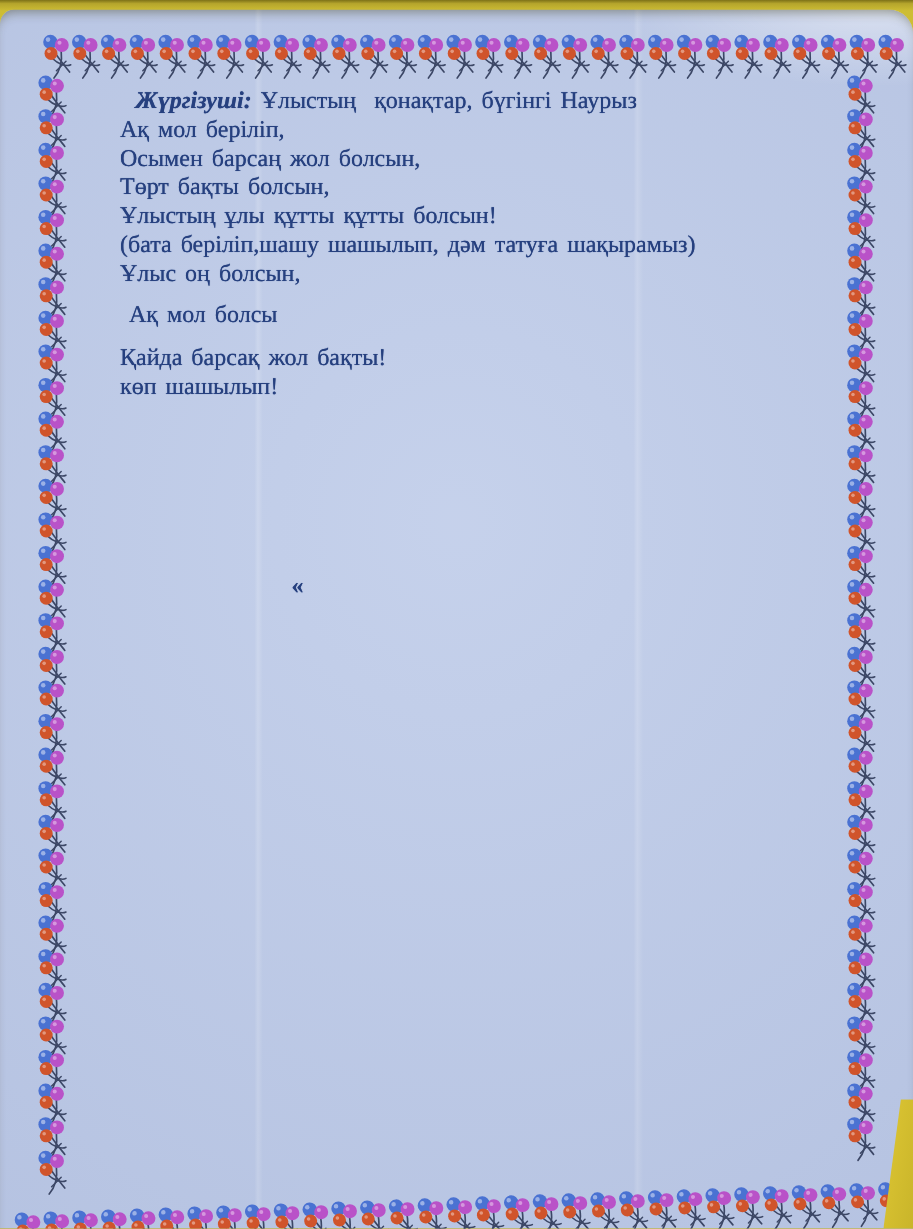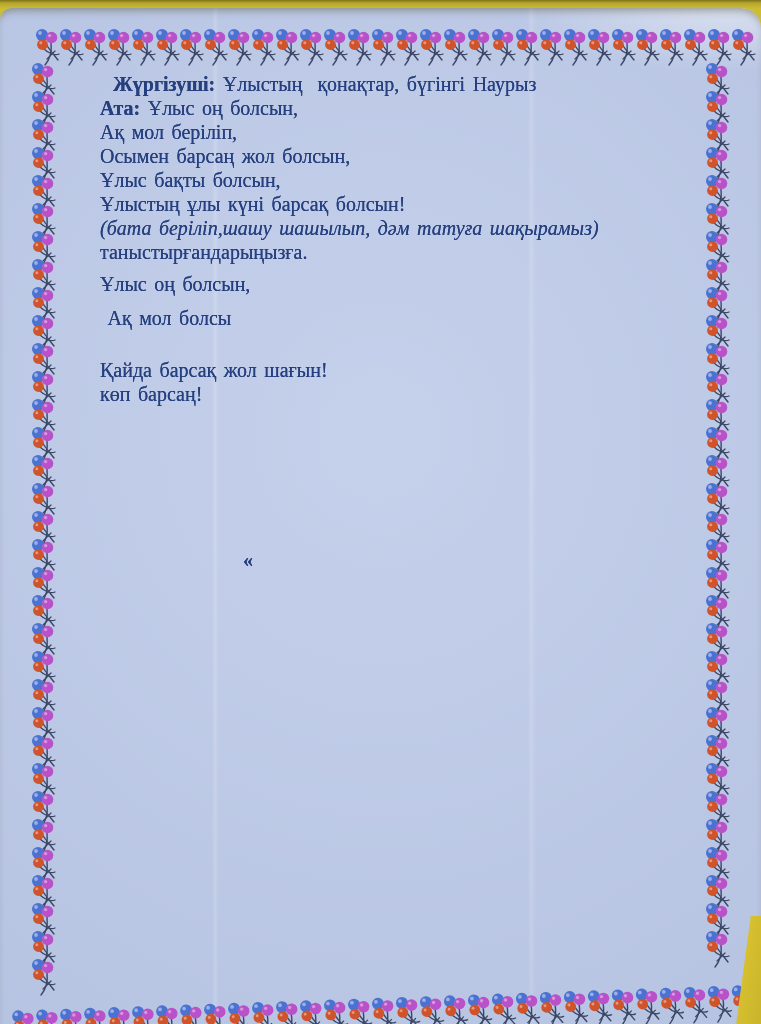--- a/index.html
+++ b/index.html
@@ -29,22 +29,22 @@
   .content{
     position:absolute;left:0;top:0;width:761px;
     padding:64px 0 0 100px;box-sizing:border-box;
     color:var(--c-text,#26407f);
     font-size:20px;line-height:24px;
     text-shadow:0 0 .6px var(--c-text,#26407f);
   }
   .line{white-space:pre-wrap;word-spacing:2.5px;width:648px;}
   .line.first-indent{text-indent:13px;}
   .lead{font-weight:bold;}
-  .lead.bold-italic{text-align:right;}
-  .line.italic{font-style:italic;}
+  .lead.bold-italic{font-style:italic;text-align:right;}
+  .line.italic{}
   .line.bold{font-weight:bold;}
   .line.quote-mark{margin-top:142px;margin-left:143px;font-weight:bold;}
   .corner-wedge{
     position:absolute;right:0;bottom:0;width:27px;height:108px;
     background:linear-gradient(100deg,var(--c-corner,#dfc734),#c9b52a);
     clip-path:polygon(62% 0, 100% 0, 100% 100%, 8% 100%);
   }
   .defs-holder{position:absolute;width:0;height:0;overflow:hidden;}
 </style>
 </head>
@@ -448,29 +448,27 @@
             <use href="#bcl"></use>
           </svg>
           <svg class="cl" viewBox="0 0 26 40" style="left: 730px; top: 0px;">
             <use href="#bcl"></use>
           </svg>
         </div>
       </div>
 
     <div class="content" id="content">
         <div class="line first-indent"><span class="lead bold-italic">Жүргізуші:</span><span> Ұлыстың  қонақтар, бүгінгі Наурыз</span></div>
-        <div class="line"><span class="lead bold-italic">Ата:</span><span> Ұлыс оң болсын,</span></div>
         <div class="line"><span>Ақ мол беріліп,</span></div>
         <div class="line"><span>Осымен барсаң жол болсын,</span></div>
-        <div class="line"><span>Ұлыс бақты болсын,</span></div>
-        <div class="line"><span>Ұлыстың ұлы күні барсақ болсын!</span></div>
+        <div class="line"><span>Төрт бақты болсын,</span></div>
+        <div class="line"><span>Ұлыстың ұлы құтты құтты болсын!</span></div>
         <div class="line italic"><span>(бата беріліп,шашу шашылып, дәм татуға шақырамыз)</span></div>
-        <div class="line" style="margin-bottom: 8px;"><span>таныстырғандарыңызға.</span></div>
         <div class="line" style="margin-bottom: 10px;"><span>Ұлыс оң болсын,</span></div>
-        <div class="line" style="margin-bottom: 28px;"><span> Ақ мол болсы</span></div>
-        <div class="line"><span>Қайда барсақ жол шағын!</span></div>
-        <div class="line"><span>көп барсаң!</span></div>
+        <div class="line" style="margin-bottom: 12px;"><span> Ақ мол болсы</span></div>
+        <div class="line"><span>Қайда барсақ жол бақты!</span></div>
+        <div class="line"><span>көп шашылып!</span></div>
         <div class="line quote-mark"><span>«</span></div>
       </div>
 
     <div class="corner-wedge"></div>
   </div>
 </div>
 
 </body></html>

